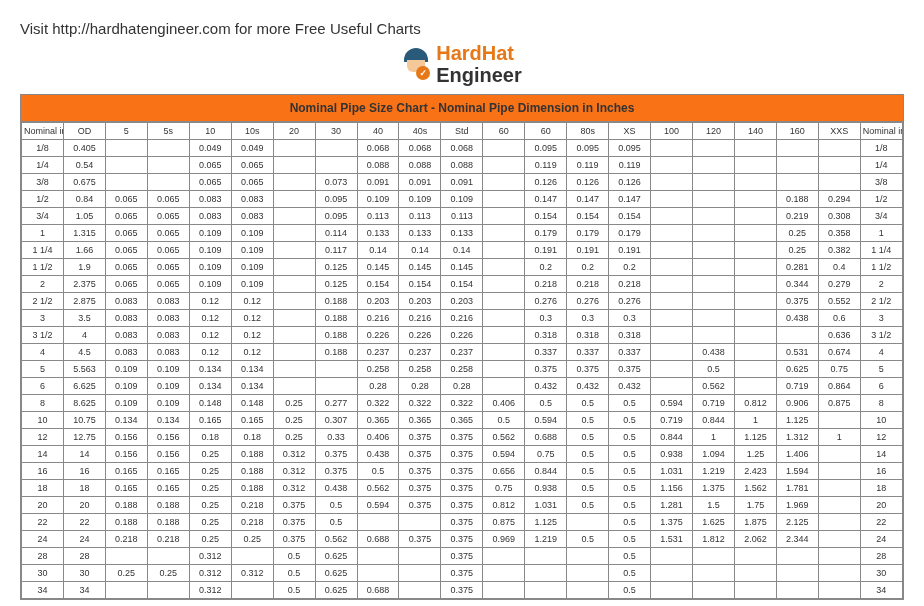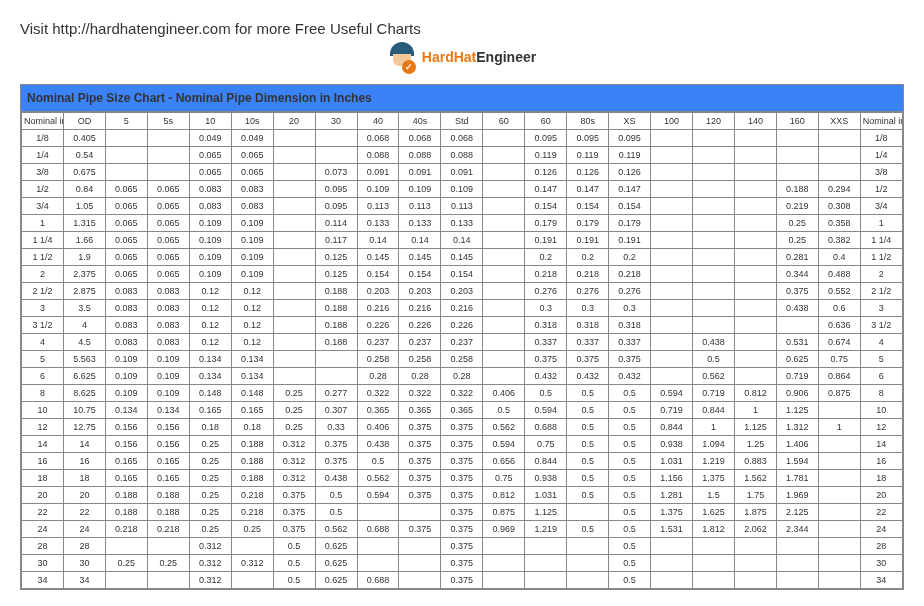--- a/index.html
+++ b/index.html
@@ -4,24 +4,24 @@
 <style>
 body{margin:0;padding:20px;font-family:Arial,sans-serif;font-size:10px;background:#fff;color:#333}
 .visit{font-size:15px;color:#333;margin-bottom:5px}
 .header{text-align:center;margin-bottom:8px}
 .logo{display:inline-flex;align-items:center;gap:6px}
 .logo-icon{width:28px;height:32px;position:relative}
 .hardhat{width:24px;height:14px;background:#2a5a7a;border-radius:12px 12px 0 0;position:absolute;top:0;left:2px}
 .face{width:18px;height:12px;background:#f5c89a;position:absolute;top:12px;left:5px;border-radius:0 0 6px 6px}
 .gear{width:14px;height:14px;background:#e67817;border-radius:50%;position:absolute;bottom:0;right:0;display:flex;align-items:center;justify-content:center}
 .gear::before{content:"✓";color:#fff;font-size:9px;font-weight:bold}
-.logo-text{display:flex;flex-direction:row;text-align:left;font-weight:bold;font-size:14px;line-height:1.1}
+.logo-text{display:flex;flex-direction:column;text-align:left;font-weight:bold;font-size:20px;line-height:1.1}
 .logo-text .t1{color:#e67817}
 .logo-text .t2{color:#333}
-.title-bar{background:#3b82f6;border:1px solid #888;padding:6px;font-weight:bold;font-size:12px;color:#333}
+.title-bar{background:#f97316;border:1px solid #888;padding:6px;text-align:center;font-weight:bold;font-size:12px;color:#333}
 .tbl-wrap{border:1px solid #888;border-top:none;overflow-x:auto}
 table{border-collapse:collapse;width:100%;table-layout:fixed}
 th,td{border:1px solid #888;padding:1px 2px;text-align:center;font-size:9px;height:14px;overflow:hidden;white-space:nowrap}
 th{font-weight:normal}
 </style>
 </head>
 <body>
 
 <div class="visit">Visit http://hardhatengineer.com for more Free Useful Charts</div>
 
@@ -266,21 +266,21 @@
           <td>0.154</td>
           <td>0.154</td>
           <td></td>
           <td>0.218</td>
           <td>0.218</td>
           <td>0.218</td>
           <td></td>
           <td></td>
           <td></td>
           <td>0.344</td>
-          <td>0.488</td>
+          <td>0.279</td>
           <td>2</td>
         </tr>
         <tr>
           <td>2 1/2</td>
           <td>2.875</td>
           <td>0.083</td>
           <td>0.083</td>
           <td>0.12</td>
           <td>0.12</td>
           <td></td>
@@ -517,21 +517,21 @@
           <td>0.375</td>
           <td>0.5</td>
           <td>0.375</td>
           <td>0.375</td>
           <td>0.656</td>
           <td>0.844</td>
           <td>0.5</td>
           <td>0.5</td>
           <td>1.031</td>
           <td>1.219</td>
-          <td>0.883</td>
+          <td>2.423</td>
           <td>1.594</td>
           <td></td>
           <td>16</td>
         </tr>
         <tr>
           <td>18</td>
           <td>18</td>
           <td>0.165</td>
           <td>0.165</td>
           <td>0.25</td>

